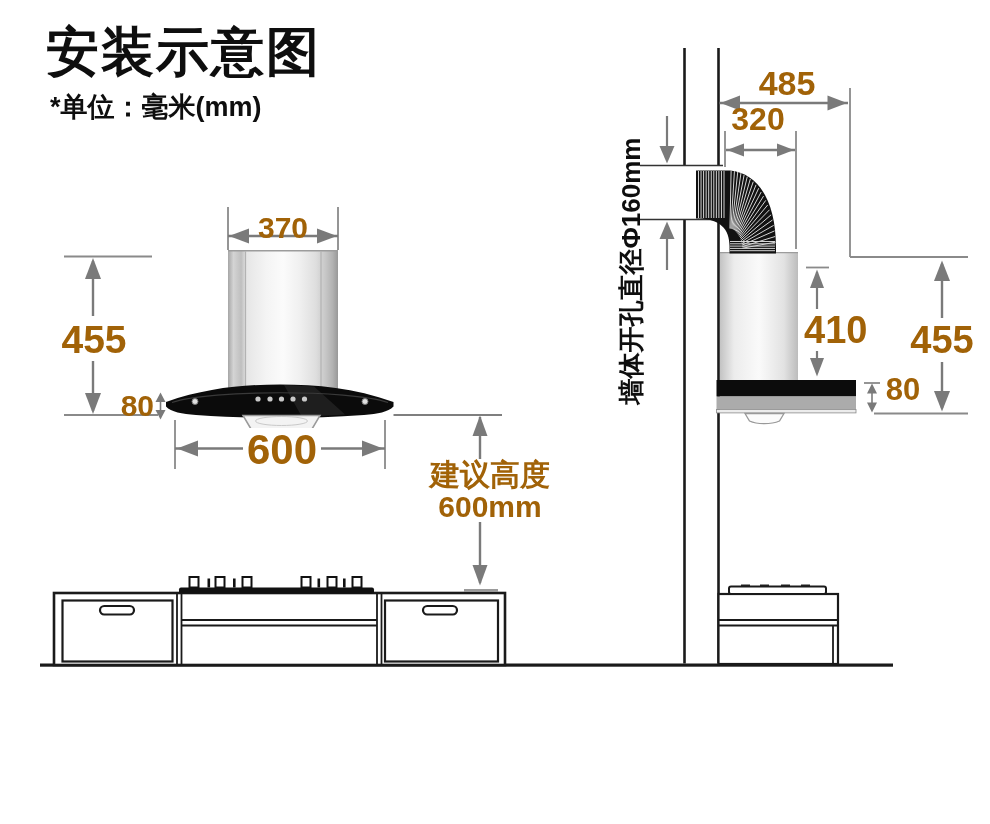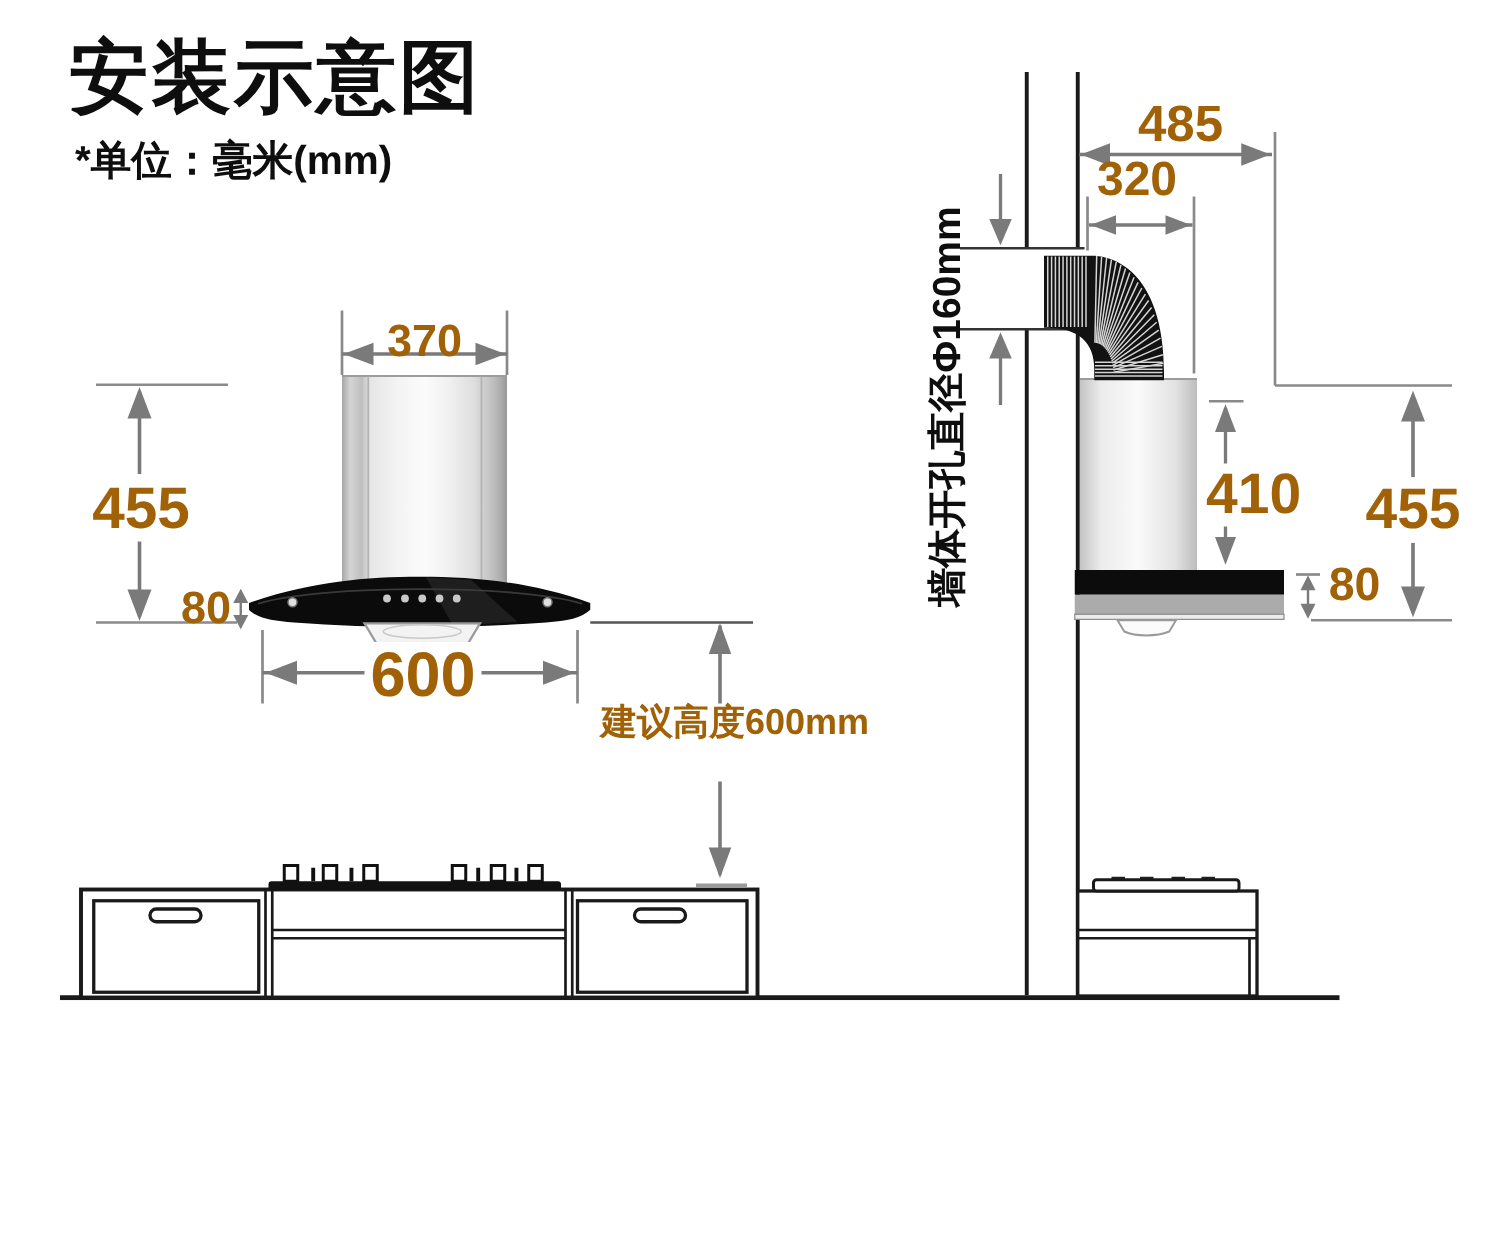--- a/index.html
+++ b/index.html
@@ -9,21 +9,21 @@
   .txt{position:absolute;line-height:1.05;}
   .dim{font-weight:bold;color:#a16207;}
   .center{text-align:center;}
   .whitebg{background:#ffffff;}
   #title{left:46px;top:24px;font-size:53px;font-weight:900;letter-spacing:2px;}
   #subtitle{left:50px;top:93px;font-size:27px;font-weight:600;}
   #l370{left:249px;top:212px;width:68px;font-size:30px;}
   #l455L{left:56px;top:320px;width:76px;font-size:39px;}
   #l50{left:104px;top:390px;width:50px;font-size:30px;text-align:right;}
   #l600{left:243px;top:428px;width:78px;font-size:42px;}
-  #lrec{left:394px;top:469px;width:192px;font-size:24px;}
+  #lrec{left:394px;top:459px;width:192px;font-size:30px;}
   #l485{left:752px;top:66px;width:70px;font-size:34px;}
   #l320{left:727px;top:103px;width:62px;font-size:32px;}
   #lhole{left:487px;top:256px;width:292px;height:30px;font-size:26px;font-weight:bold;
          white-space:nowrap;transform:rotate(-90deg);}
   #l410{left:804px;top:311px;width:54px;font-size:38px;}
   #l455R{left:906px;top:321px;width:72px;font-size:38px;}
   #l80{left:880px;top:374px;width:46px;font-size:31px;text-align:center;}
   #note1{left:62px;top:714px;font-size:25px;font-weight:600;}
   #note2{left:62px;top:751px;font-size:25px;font-weight:600;}
 </style>

